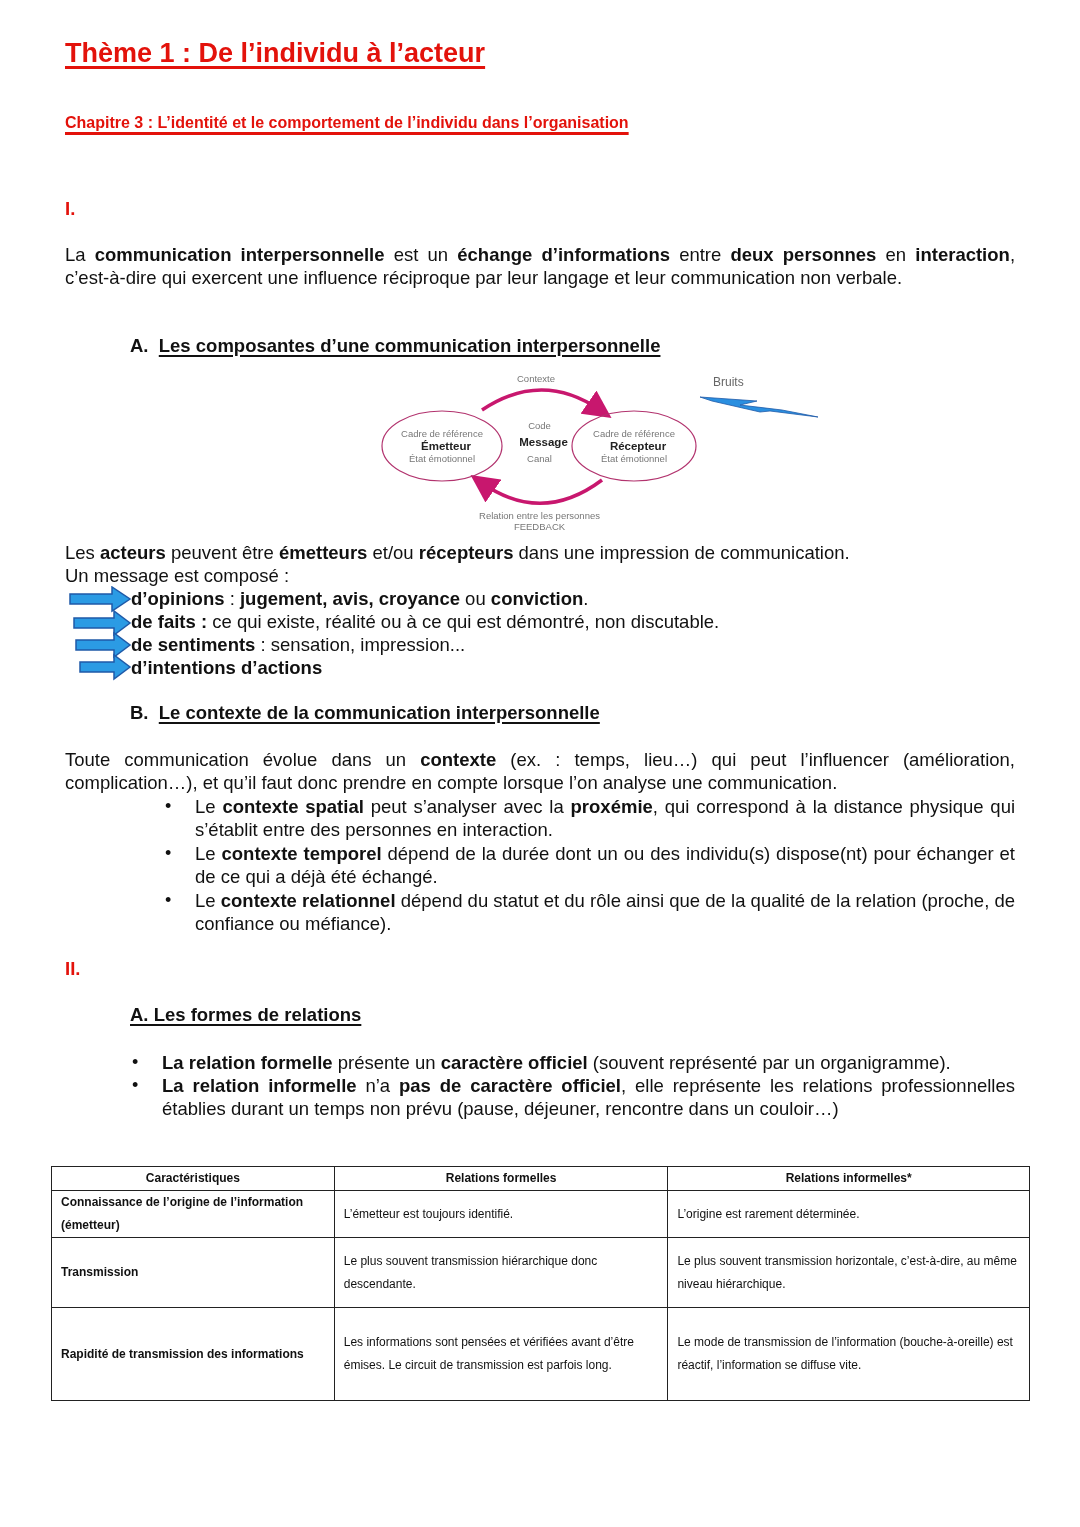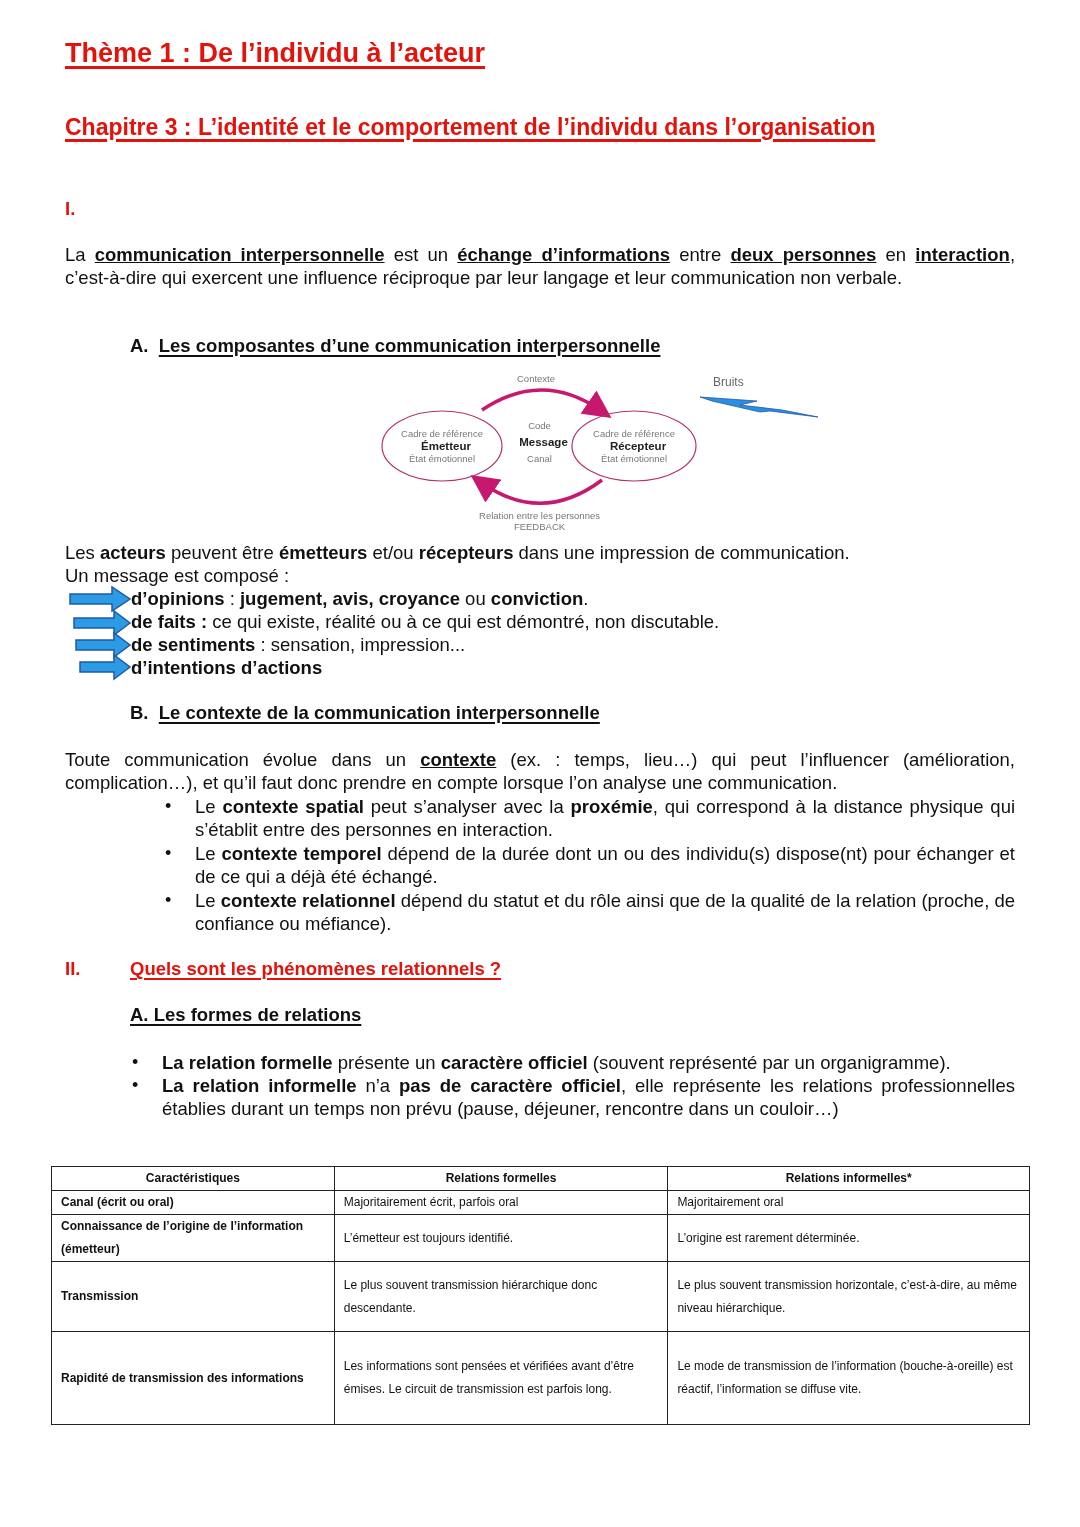--- a/index.html
+++ b/index.html
@@ -1,26 +1,26 @@
 <!DOCTYPE html>
 <html><head>
   <meta charset="utf-8">
   <style>
     html, body { margin: 0; padding: 0; background: #ffffff; }
     body { width: 1080px; height: 1527px; position: relative; overflow: hidden;
       font-family: "Liberation Sans", sans-serif; color: #111; font-size: 18.5px; }
     .abs { position: absolute; }
     .red { color: #e3120b; }
     .h1 { left: 65px; top: 38px; font-size: 27px; font-weight: bold; text-decoration: underline; text-decoration-thickness: 3px; text-underline-offset: 4px; }
-    .h2 { left: 65px; top: 114px; font-size: 23px; font-weight: bold; text-decoration: underline; text-decoration-thickness: 3px; text-underline-offset: 4px; }
+    .h2 { left: 65px; top: 114px; font-size: 16px; font-weight: bold; text-decoration: underline; text-decoration-thickness: 3px; text-underline-offset: 4px; }
     .sec { font-size: 18.5px; font-weight: bold; }
     .sec .num { position: absolute; left: 0; }
     .sec .title { position: absolute; left: 65px; white-space: nowrap; text-decoration: underline; text-decoration-thickness: 2px; text-underline-offset: 3px; }
     .para { left: 65px; width: 950px; line-height: 23px; text-align: justify; }
-    .para b { font-weight: bold; text-decoration: underline; }
+    .para b { font-weight: bold; }
     .sub { font-weight: bold; white-space: nowrap; }
     .sub .u { text-decoration: underline; text-decoration-thickness: 2px; text-underline-offset: 3px; }
     .line { left: 65px; line-height: 23px; white-space: nowrap; }
     .arrow-item { left: 131px; line-height: 23px; white-space: nowrap; }
     ul.bul { margin: 0; padding: 0; list-style: none; }
     ul.bul li { position: relative; line-height: 23px; text-align: justify; }
     ul.bul li .dot { position: absolute; font-size: 18px; }
     
     .diagram { left: 372px; top: 365px; width: 460px; height: 170px; }
     .diagram .lbl { position: absolute; font-size: 9.5px; color: #777; white-space: nowrap; text-align: center; }
@@ -125,21 +125,20 @@
 </div>
 
 <ul class="abs bul" style="left:195px; top:795px; width:820px;">
   <li style="margin-bottom:1px;"><span class="dot" style="left:-30px;">•</span><span>Le </span><b>contexte spatial</b><span> peut s’analyser avec la </span><b>proxémie</b><span>, qui correspond à la distance physique qui s’établit entre des personnes en interaction.</span></li>
   <li style="margin-bottom:1px;"><span class="dot" style="left:-30px;">•</span><span>Le </span><b>contexte temporel</b><span> dépend de la durée dont un ou des individu(s) dispose(nt) pour échanger et de ce qui a déjà été échangé.</span></li>
   <li><span class="dot" style="left:-30px;">•</span><span>Le </span><b>contexte relationnel</b><span> dépend du statut et du rôle ainsi que de la qualité de la relation (proche, de confiance ou méfiance).</span></li>
 </ul>
 
 <div class="abs sec red" style="left:65px; top:958px; width:900px; height:24px;">
   <span class="num">II.</span>
-  <span class="title">Quels sont les phénomènes relationnels ?</span>
 </div>
 
 <div class="abs sub" style="left:130px; top:1004px;">
   <span class="u">A. Les formes de relations</span>
 </div>
 
 <ul class="abs bul" style="left:162px; top:1051px; width:853px;">
   <li><span class="dot" style="left:-30px;">•</span><b>La relation formelle</b><span> présente un </span><b>caractère officiel</b><span> (souvent représenté par un organigramme).</span></li>
   <li><span class="dot" style="left:-30px;">•</span><b>La relation informelle</b><span> n’a </span><b>pas de caractère officiel</b><span>, elle représente les relations professionnelles établies durant un temps non prévu (pause, déjeuner, rencontre dans un couloir…)</span></li>
 </ul>
@@ -151,25 +150,20 @@
       <col style="width:362px">
     </colgroup>
   <thead>
     <tr>
       <th>Caractéristiques</th>
       <th>Relations formelles</th>
       <th>Relations informelles*</th>
     </tr>
   </thead>
   <tbody>
-    <tr style="height:24px;">
-      <td class="k">Canal (écrit ou oral)</td>
-      <td>Majoritairement écrit, parfois oral</td>
-      <td>Majoritairement oral</td>
-    </tr>
     <tr style="height:46px;">
       <td class="k">Connaissance de l’origine de l’information (émetteur)</td>
       <td>L’émetteur est toujours identifié.</td>
       <td>L’origine est rarement déterminée.</td>
     </tr>
     <tr style="height:70px;">
       <td class="k">Transmission</td>
       <td>Le plus souvent transmission hiérarchique donc descendante.</td>
       <td>Le plus souvent transmission horizontale, c’est-à-dire, au même niveau hiérarchique.</td>
     </tr>

